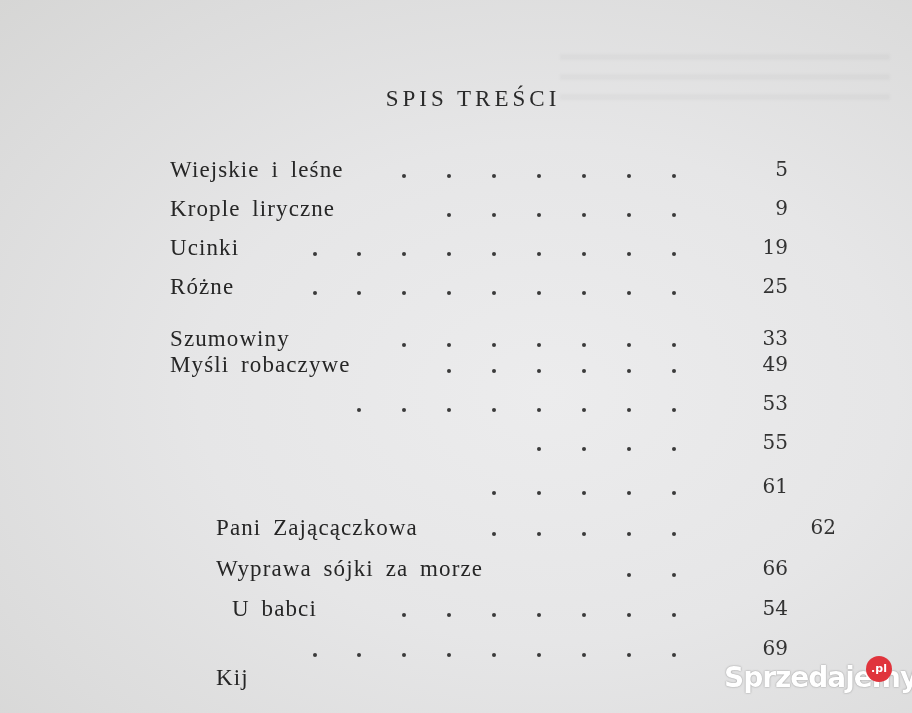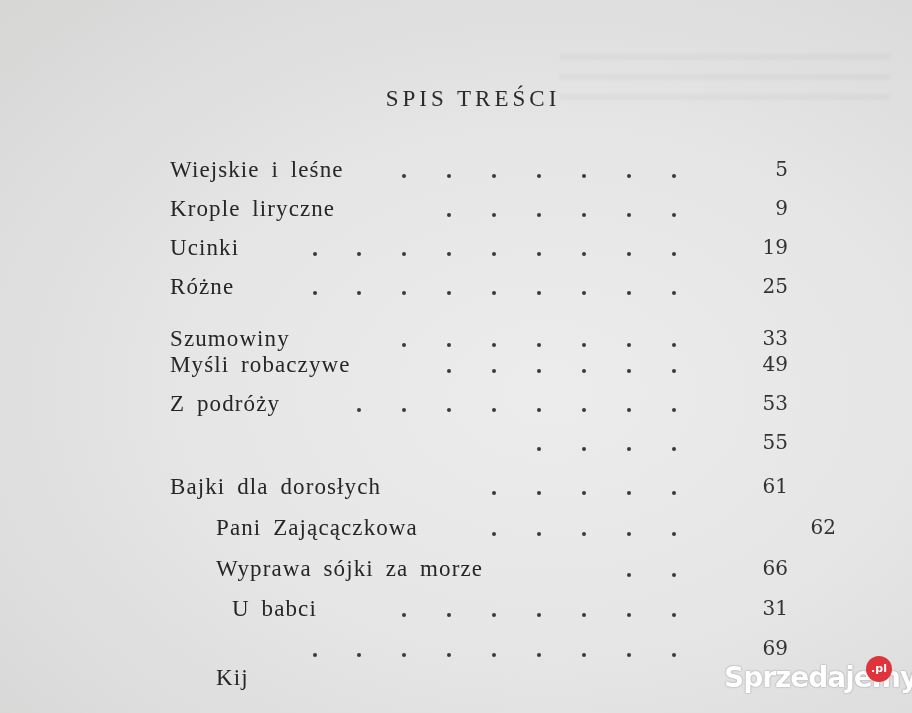--- a/index.html
+++ b/index.html
@@ -163,40 +163,38 @@
         <span class="toc-label" style="left: 170px; text-align: center;">Myśli robaczywe</span>
         <span class="dot" style="left: 447px; top: 17px;"></span>
         <span class="dot" style="left: 492px; top: 17px;"></span>
         <span class="dot" style="left: 537px; top: 17px;"></span>
         <span class="dot" style="left: 582px; top: 17px;"></span>
         <span class="dot" style="left: 627px; top: 17px;"></span>
         <span class="dot" style="left: 672px; top: 17px;"></span>
         <span class="toc-page">49</span>
       </div>
       <div class="toc-row" style="top: 391px;">
-        <span class="toc-label" style="left: 170px;">Z podróży</span>
         <span class="dot" style="left: 357px; top: 17px;"></span>
         <span class="dot" style="left: 402px; top: 17px;"></span>
         <span class="dot" style="left: 447px; top: 17px;"></span>
         <span class="dot" style="left: 492px; top: 17px;"></span>
         <span class="dot" style="left: 537px; top: 17px;"></span>
         <span class="dot" style="left: 582px; top: 17px;"></span>
         <span class="dot" style="left: 627px; top: 17px;"></span>
         <span class="dot" style="left: 672px; top: 17px;"></span>
         <span class="toc-page">53</span>
       </div>
       <div class="toc-row" style="top: 430px;">
         <span class="dot" style="left: 537px; top: 17px;"></span>
         <span class="dot" style="left: 582px; top: 17px;"></span>
         <span class="dot" style="left: 627px; top: 17px;"></span>
         <span class="dot" style="left: 672px; top: 17px;"></span>
         <span class="toc-page">55</span>
       </div>
       <div class="toc-row" style="top: 474px;">
-        <span class="toc-label" style="left: 170px;">Bajki dla dorosłych</span>
         <span class="dot" style="left: 492px; top: 17px;"></span>
         <span class="dot" style="left: 537px; top: 17px;"></span>
         <span class="dot" style="left: 582px; top: 17px;"></span>
         <span class="dot" style="left: 627px; top: 17px;"></span>
         <span class="dot" style="left: 672px; top: 17px;"></span>
         <span class="toc-page">61</span>
       </div>
       <div class="toc-row" style="top: 515px; padding-left: 48px;">
         <span class="toc-label" style="left: 216px;">Pani Zającączkowa</span>
         <span class="dot" style="left: 492px; top: 17px;"></span>
@@ -214,21 +212,21 @@
       </div>
       <div class="toc-row" style="top: 596px;">
         <span class="toc-label" style="left: 232px;">U babci</span>
         <span class="dot" style="left: 402px; top: 17px;"></span>
         <span class="dot" style="left: 447px; top: 17px;"></span>
         <span class="dot" style="left: 492px; top: 17px;"></span>
         <span class="dot" style="left: 537px; top: 17px;"></span>
         <span class="dot" style="left: 582px; top: 17px;"></span>
         <span class="dot" style="left: 627px; top: 17px;"></span>
         <span class="dot" style="left: 672px; top: 17px;"></span>
-        <span class="toc-page">31</span>
+        <span class="toc-page">54</span>
       </div>
       <div class="toc-row" style="top: 636px;">
         <span class="toc-label" style="left: 216px; margin-top: 29px;">Kij</span>
         <span class="dot" style="left: 313px; top: 17px;"></span>
         <span class="dot" style="left: 357px; top: 17px;"></span>
         <span class="dot" style="left: 402px; top: 17px;"></span>
         <span class="dot" style="left: 447px; top: 17px;"></span>
         <span class="dot" style="left: 492px; top: 17px;"></span>
         <span class="dot" style="left: 537px; top: 17px;"></span>
         <span class="dot" style="left: 582px; top: 17px;"></span>

